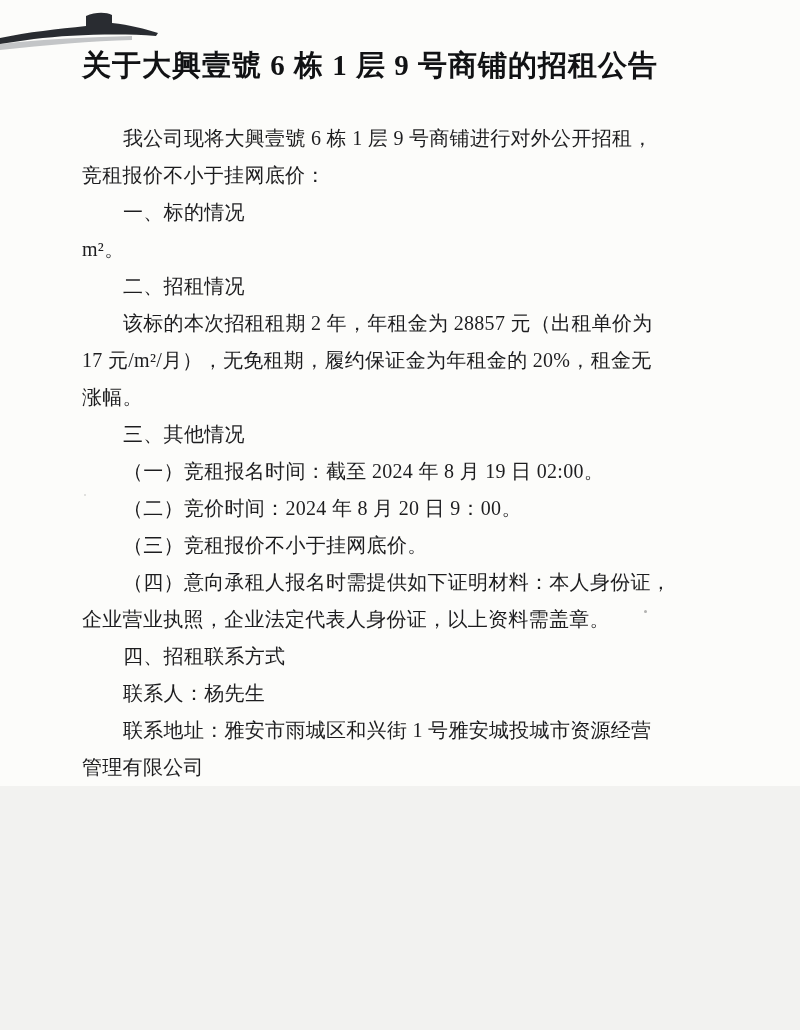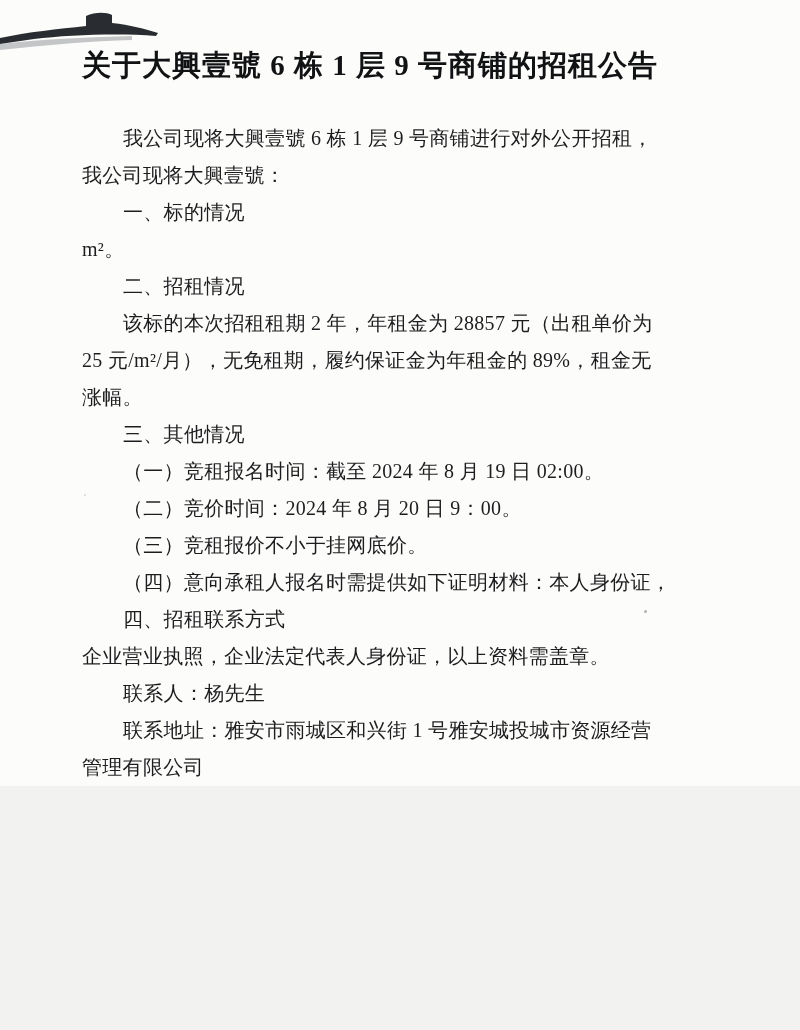--- a/index.html
+++ b/index.html
@@ -60,34 +60,34 @@
 
   <svg class="smudge" viewBox="0 0 170 60">
     <path d="M0 36 C 28 30, 58 27, 86 24 L 86 14 C 95 10, 106 10, 112 13 L 112 21 C 130 23, 145 27, 158 31 L 156 34 C 118 31, 68 33, 34 37 L 0 42 Z" fill="#171a20" opacity="0.92"></path>
     <path d="M0 42 C 44 37, 92 35, 132 34 L 132 38 C 92 39, 46 43, 0 48 Z" fill="#5a5f66" opacity="0.35"></path>
   </svg>
 
   <div class="doc-title">关于大興壹號 6 栋 1 层 9 号商铺的招租公告</div>
 
   <div class="doc-body">
     <div class="line indent">我公司现将大興壹號 6 栋 1 层 9 号商铺进行对外公开招租，</div>
-    <div class="line">我公司现将大興壹號：</div>
+    <div class="line">竞租报价不小于挂网底价：</div>
     <div class="line indent">一、标的情况</div>
     <div class="line">m²。</div>
     <div class="line indent">二、招租情况</div>
     <div class="line indent">该标的本次招租租期 2 年，年租金为 28857 元（出租单价为</div>
-    <div class="line">25 元/m²/月），无免租期，履约保证金为年租金的 89%，租金无</div>
+    <div class="line">17 元/m²/月），无免租期，履约保证金为年租金的 20%，租金无</div>
     <div class="line">涨幅。</div>
     <div class="line indent">三、其他情况</div>
     <div class="line indent">（一）竞租报名时间：截至 2024 年 8 月 19 日 02:00。</div>
     <div class="line indent">（二）竞价时间：2024 年 8 月 20 日 9：00。</div>
     <div class="line indent">（三）竞租报价不小于挂网底价。</div>
     <div class="line indent">（四）意向承租人报名时需提供如下证明材料：本人身份证，</div>
+    <div class="line">企业营业执照，企业法定代表人身份证，以上资料需盖章。</div>
     <div class="line indent">四、招租联系方式</div>
-    <div class="line">企业营业执照，企业法定代表人身份证，以上资料需盖章。</div>
     <div class="line indent">联系人：杨先生</div>
     <div class="line indent">联系地址：雅安市雨城区和兴街 1 号雅安城投城市资源经营</div>
     <div class="line">管理有限公司</div>
   </div>
 
   <div class="signature-company">雅安城投城市资源经营管理有限公司</div>
   <div class="signature-date">2024 年 8 月 15 日</div>
 
   <svg class="seal" viewBox="0 0 174 174">
     <defs>

